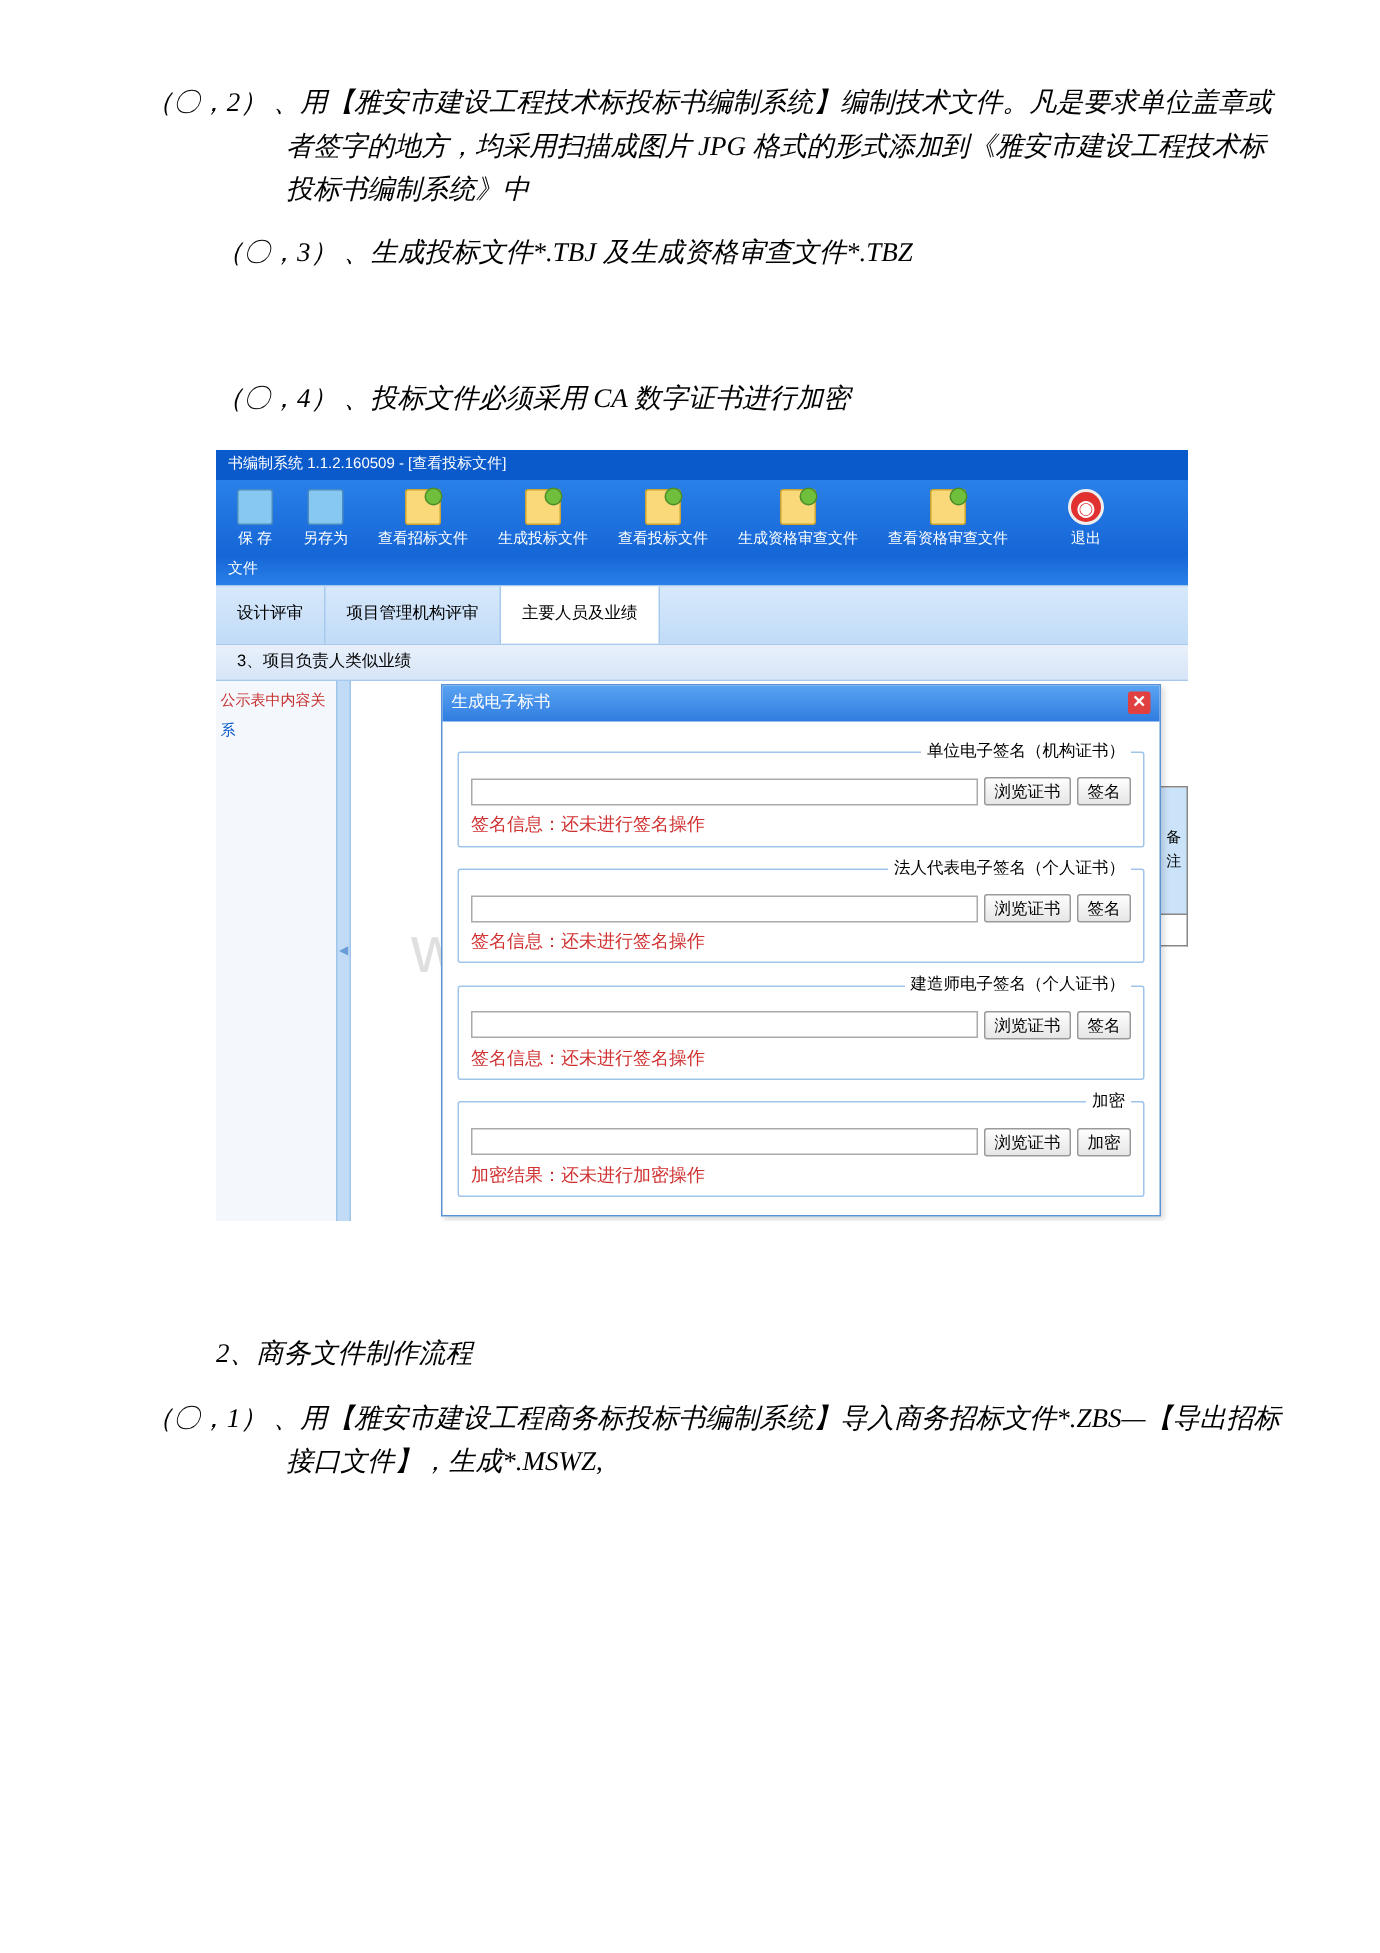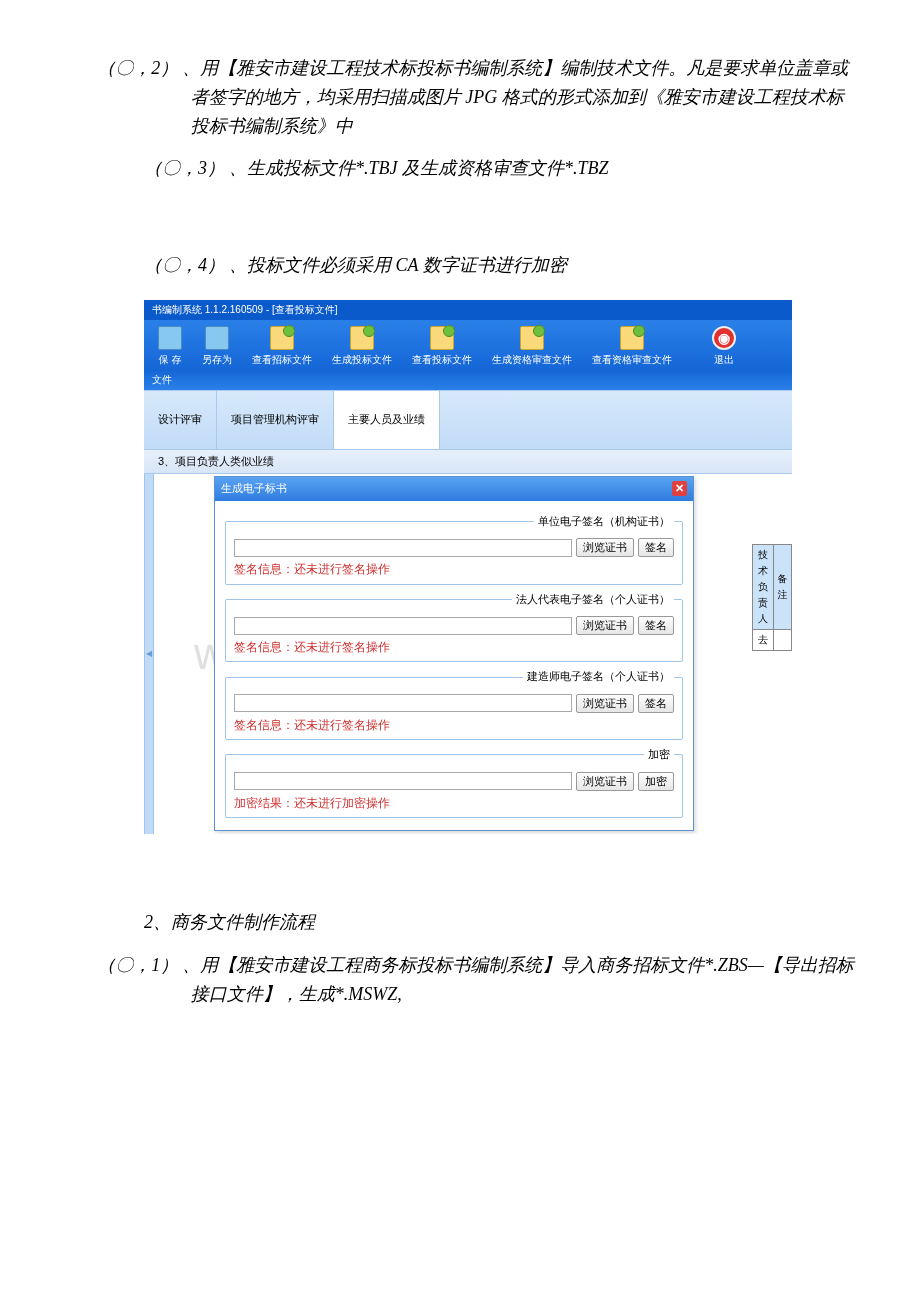--- a/index.html
+++ b/index.html
@@ -78,21 +78,21 @@
   }
   
   .ss-tabs {
     background: linear-gradient(#d7e9fb, #c1dbf7);
     border-top:1px solid #a7c9ee;
     border-bottom:1px solid #a7c9ee;
     display:flex;
     font-size:11px;
   }
   .ss-tab {
-    padding: 20px 14px;
+    padding: 10px 14px;
     border-right:1px solid #a7c9ee;
     cursor:pointer;
   }
   .ss-tab.active {
     background: #fff;
     font-weight: normal;
   }
   .ss-tab-sub {
     background: linear-gradient(#e8f0fb,#d7e5f7);
     padding: 3px 14px;
@@ -266,20 +266,24 @@
   <div class="ss-file-label">文件</div>
 
   <div class="ss-tabs">
     <div class="ss-tab">设计评审</div>
     <div class="ss-tab">项目管理机构评审</div>
     <div class="ss-tab active">主要人员及业绩</div>
   </div>
   <div class="ss-tab-sub">3、项目负责人类似业绩</div>
 
   <div class="ss-body">
+    <div class="ss-side">
+      <div class="item red">公示表中内容关</div>
+      <div class="item">系</div>
+    </div>
     <div class="ss-side-handle">◀</div>
     <div class="ss-main">
 
       <div class="watermark">www.bdocx.com</div>
 
       <div class="ss-right-strip">
         <table>
           <tbody>
               <tr>
             <td>技术负责人</td>

